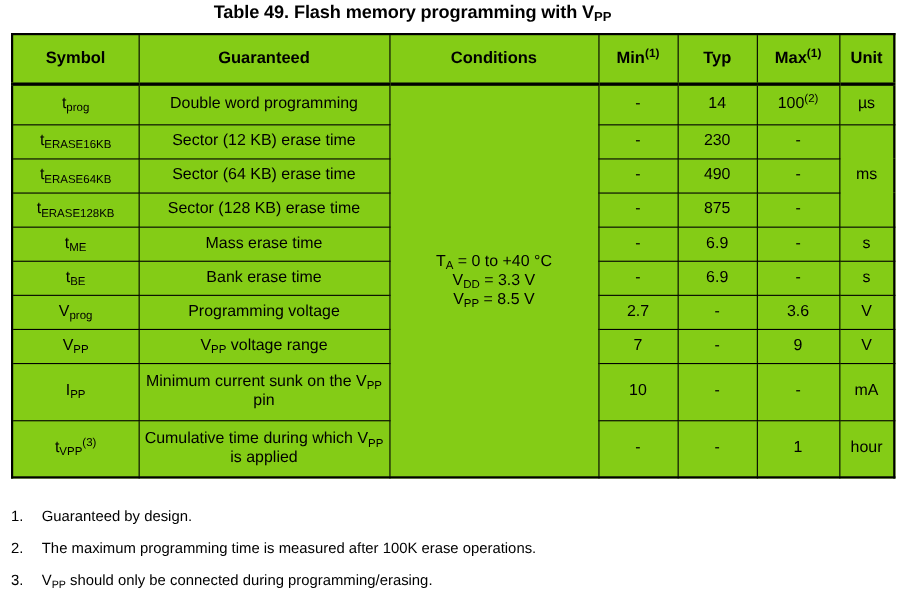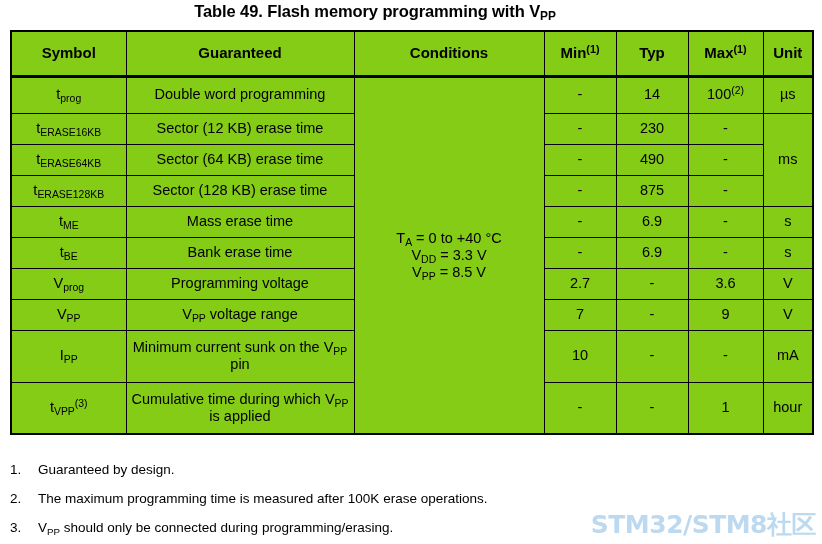--- a/index.html
+++ b/index.html
@@ -232,14 +232,13 @@
       <span class="note-num">2.</span>
       <span class="note-txt">The maximum programming time is measured after 100K erase operations.</span>
     </div>
     <div class="note">
       <span class="note-num">3.</span>
       <span class="note-txt">V<sub>PP</sub> should only be connected during programming/erasing.</span>
     </div>
   </div>
 
 <div class="watermark">
-  <div class="wm-line1">STM32/STM8社区</div>
 </div>
 
 </body></html>

